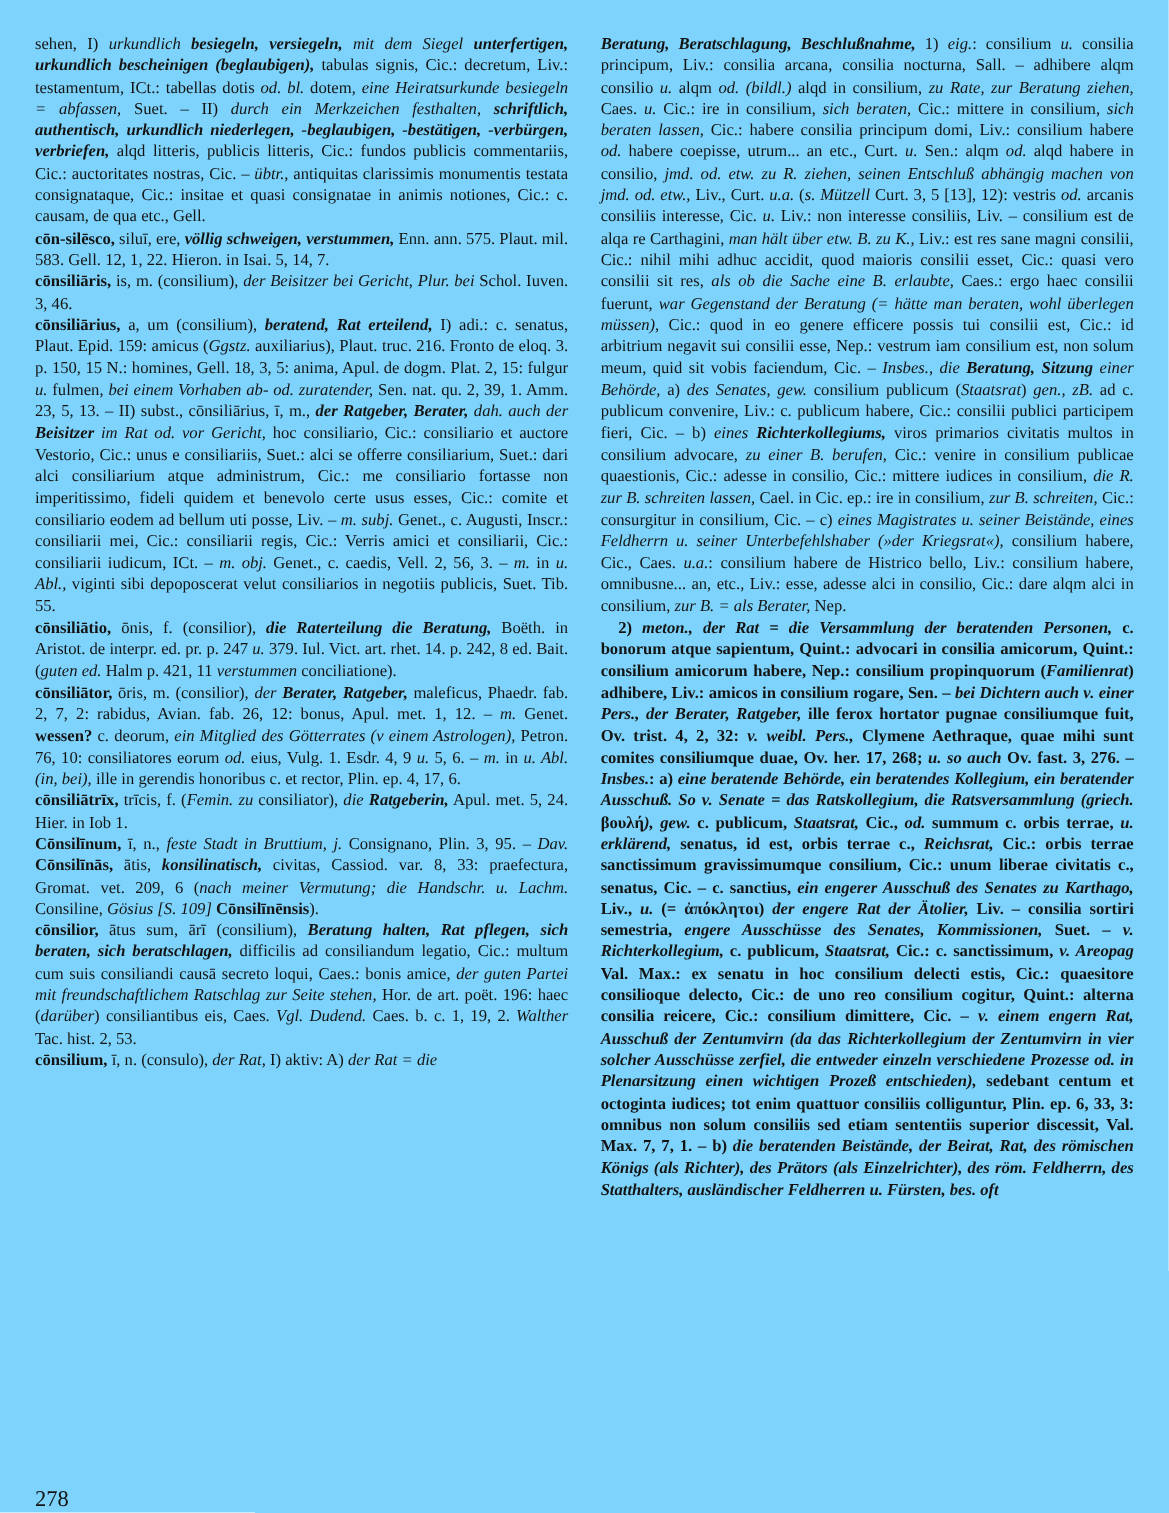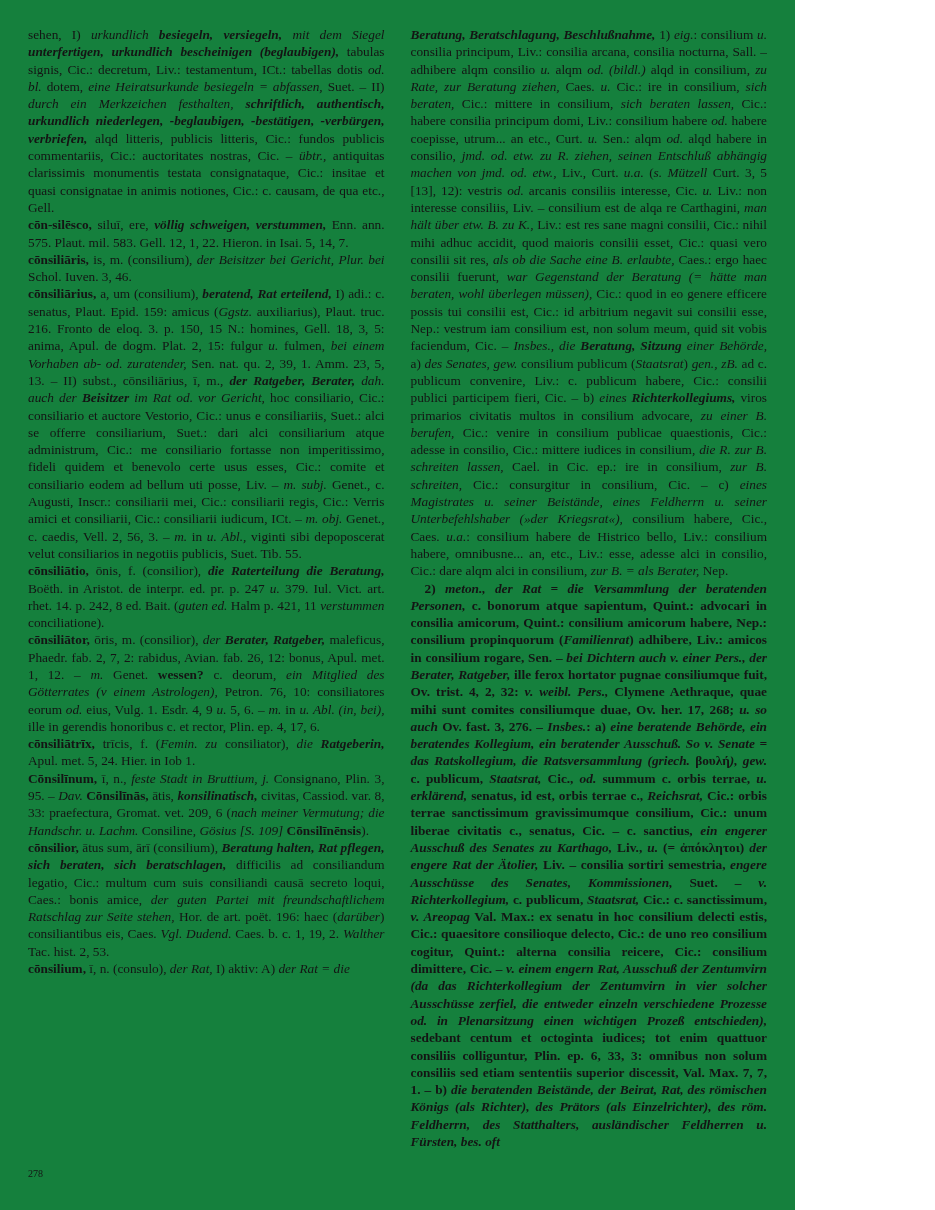--- a/index.html
+++ b/index.html
@@ -2,23 +2,23 @@
 <html><head>
 <meta charset="utf-8">
 <style>
   html, body {
     margin: 0;
     padding: 0;
     background: #ffffff;
   }
   .page {
     position: relative;
-    width: 795px;
+    width: 935px;
     height: 1210px;
-    background: #15803d;
+    background: #7dd3fc;
     box-sizing: border-box;
     padding: 26px 28px 0 28px;
     font-family: "Liberation Serif", "DejaVu Serif", serif;
     font-size: 13.3px;
     line-height: 17.3px;
     color: #141414;
     overflow: hidden;
   }
   .columns {
     display: flex;
@@ -32,22 +32,22 @@
     margin: 0;
     padding: 0;
   }
   p.entry.indent {
     text-indent: 14px;
     font-weight: bold;
   }
   .page-number {
     position: absolute;
     left: 28px;
-    bottom: 28px;
-    font-size: 10px;
+    bottom: 2px;
+    font-size: 18px;
   }
 </style>
 </head>
 <body>
 
 <div class="page">
   <div class="columns">
     <div class="col">
         <p class="entry">sehen, I) <i>urkundlich</i> <b><i>besiegeln, versiegeln,</i></b> <i>mit dem Siegel</i> <b><i>unterfertigen, urkundlich bescheinigen (beglaubigen),</i></b> tabulas signis, Cic.: decretum, Liv.: testamentum, ICt.: tabellas dotis <i>od. bl.</i> dotem, <i>eine Heiratsurkunde besiegeln = abfassen,</i> Suet. – II) <i>durch ein Merkzeichen festhalten,</i> <b><i>schriftlich, authentisch, urkundlich niederlegen, -beglaubigen, -bestätigen, -verbürgen, verbriefen,</i></b> alqd litteris, publicis litteris, Cic.: fundos publicis commentariis, Cic.: auctoritates nostras, Cic. – <i>übtr.,</i> antiquitas clarissimis monumentis testata consignataque, Cic.: insitae et quasi consignatae in animis notiones, Cic.: c. causam, de qua etc., Gell.</p>
         <p class="entry"><b>cōn-silēsco,</b> siluī, ere, <b><i>völlig schweigen, verstummen,</i></b> Enn. ann. 575. Plaut. mil. 583. Gell. 12, 1, 22. Hieron. in Isai. 5, 14, 7.</p>

